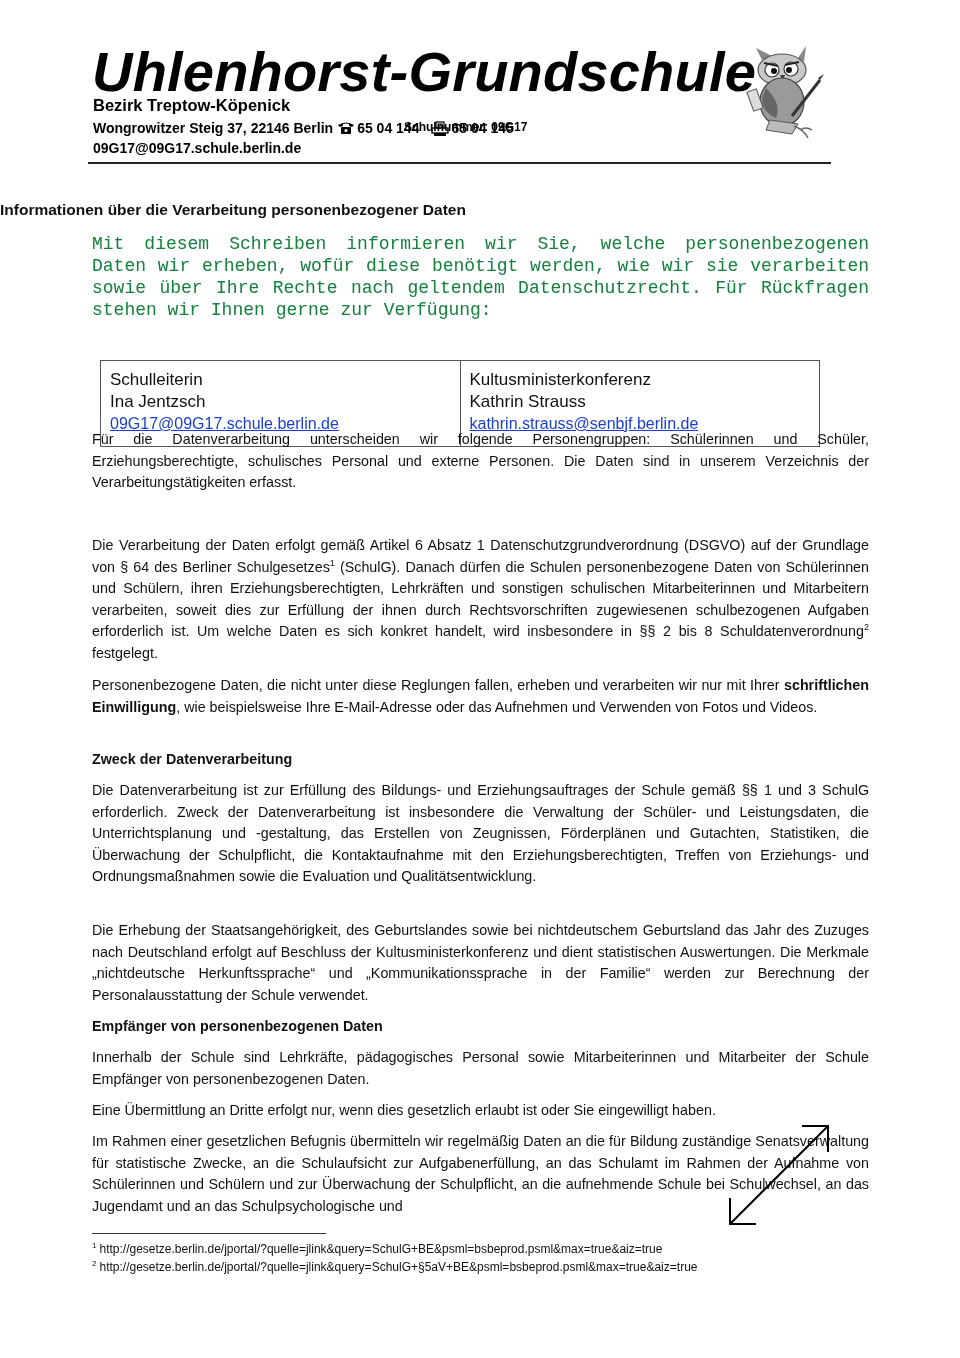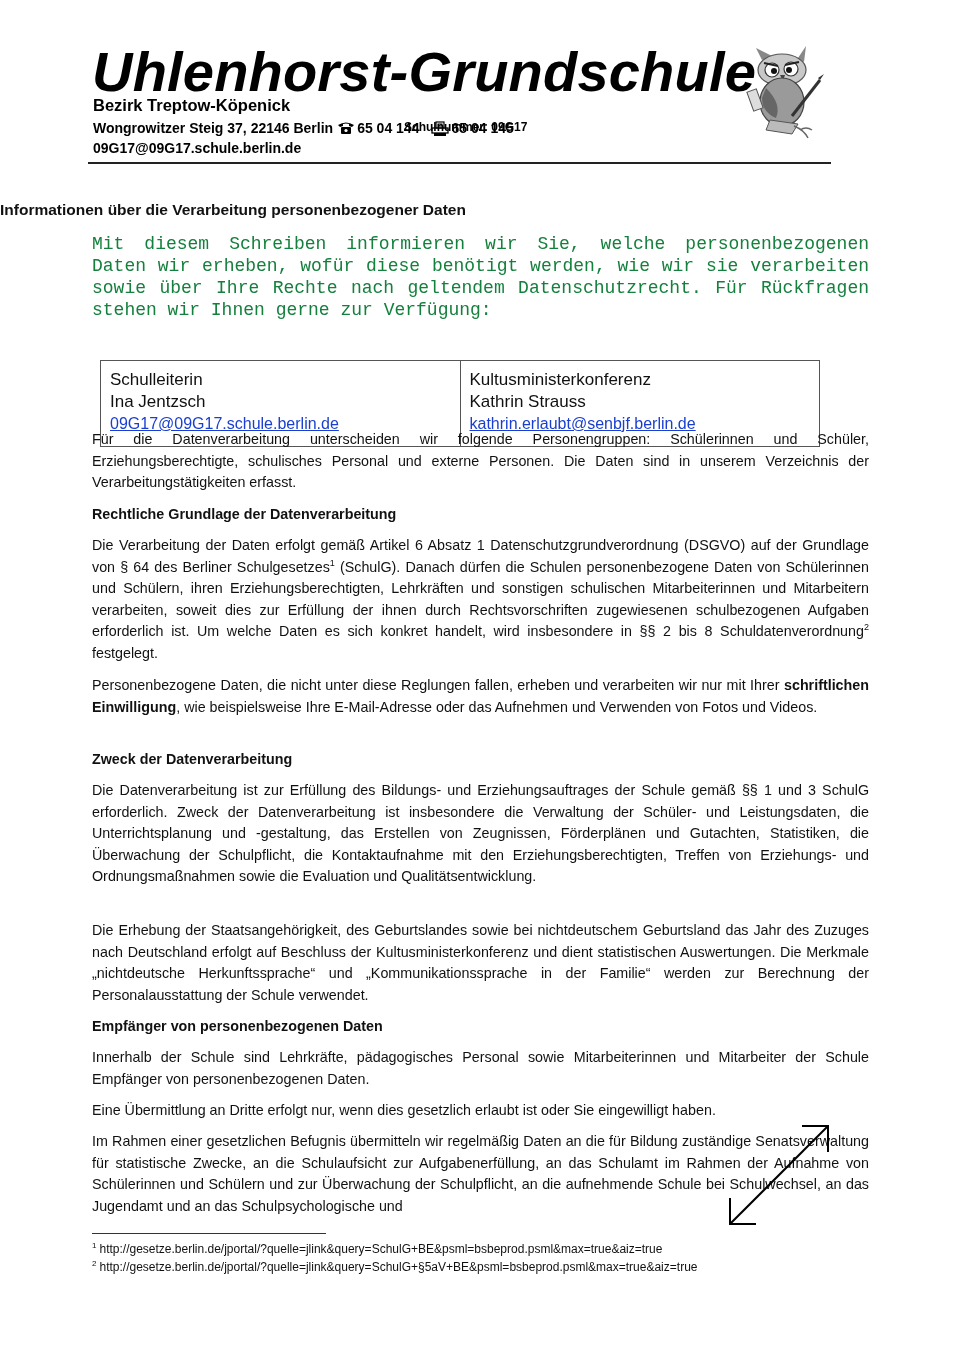--- a/index.html
+++ b/index.html
@@ -97,27 +97,26 @@
 
   <div class="contact-table">
     <div class="contact-cell">
       <div>Schulleiterin</div>
       <div>Ina Jentzsch</div>
       <a class="contact-link">09G17@09G17.schule.berlin.de</a>
     </div>
     <div class="contact-cell">
       <div>Kultusministerkonferenz</div>
       <div>Kathrin Strauss</div>
-      <a class="contact-link">kathrin.erlaubt@senbjf.berlin.de</a>
+      <a class="contact-link">kathrin.strauss@senbjf.berlin.de</a>
     </div>
   </div>
 
   <div class="para" style="top:429px">Für die Datenverarbeitung unterscheiden wir folgende Personengruppen: Schülerinnen und Schüler, Erziehungsberechtigte, schulisches Personal und externe Personen. Die Daten sind in unserem Verzeichnis der Verarbeitungstätigkeiten erfasst.</div>
 
-  <div class="heading" style="top:504px">Rechtliche Grundlage der Datenverarbeitung</div>
   <div class="para" style="top:535px"><span>Die Verarbeitung der Daten erfolgt gemäß Artikel 6 Absatz 1 Datenschutzgrundverordnung (DSGVO) auf der Grundlage von § 64 des Berliner Schulgesetzes</span><sup>1</sup><span> (SchulG). Danach dürfen die Schulen personenbezogene Daten von Schülerinnen und Schülern, ihren Erziehungsberechtigten, Lehrkräften und sonstigen schulischen Mitarbeiterinnen und Mitarbeitern verarbeiten, soweit dies zur Erfüllung der ihnen durch Rechtsvorschriften zugewiesenen schulbezogenen Aufgaben erforderlich ist. Um welche Daten es sich konkret handelt, wird insbesondere in §§ 2 bis 8 Schuldatenverordnung</span><sup>2</sup><span> festgelegt.</span></div>
   <div class="para" style="top:675px"><span>Personenbezogene Daten, die nicht unter diese Reglungen fallen, erheben und verarbeiten wir nur mit Ihrer </span><b>schriftlichen Einwilligung</b><span>, wie beispielsweise Ihre E-Mail-Adresse oder das Aufnehmen und Verwenden von Fotos und Videos.</span></div>
 
   <div class="heading" style="top:749px">Zweck der Datenverarbeitung</div>
   <div class="para" style="top:780px">Die Datenverarbeitung ist zur Erfüllung des Bildungs- und Erziehungsauftrages der Schule gemäß §§ 1 und 3 SchulG erforderlich. Zweck der Datenverarbeitung ist insbesondere die Verwaltung der Schüler- und Leistungsdaten, die Unterrichtsplanung und -gestaltung, das Erstellen von Zeugnissen, Förderplänen und Gutachten, Statistiken, die Überwachung der Schulpflicht, die Kontaktaufnahme mit den Erziehungsberechtigten, Treffen von Erziehungs- und Ordnungsmaßnahmen sowie die Evaluation und Qualitätsentwicklung.</div>
   <div class="para" style="top:920px">Die Erhebung der Staatsangehörigkeit, des Geburtslandes sowie bei nichtdeutschem Geburtsland das Jahr des Zuzuges nach Deutschland erfolgt auf Beschluss der Kultusministerkonferenz und dient statistischen Auswertungen. Die Merkmale „nichtdeutsche Herkunftssprache“ und „Kommunikationssprache in der Familie“ werden zur Berechnung der Personalausstattung der Schule verwendet.</div>
 
   <div class="heading" style="top:1016px">Empfänger von personenbezogenen Daten</div>
   <div class="para" style="top:1047px">Innerhalb der Schule sind Lehrkräfte, pädagogisches Personal sowie Mitarbeiterinnen und Mitarbeiter der Schule Empfänger von personenbezogenen Daten.</div>
   <div class="para" style="top:1100px">Eine Übermittlung an Dritte erfolgt nur, wenn dies gesetzlich erlaubt ist oder Sie eingewilligt haben.</div>

